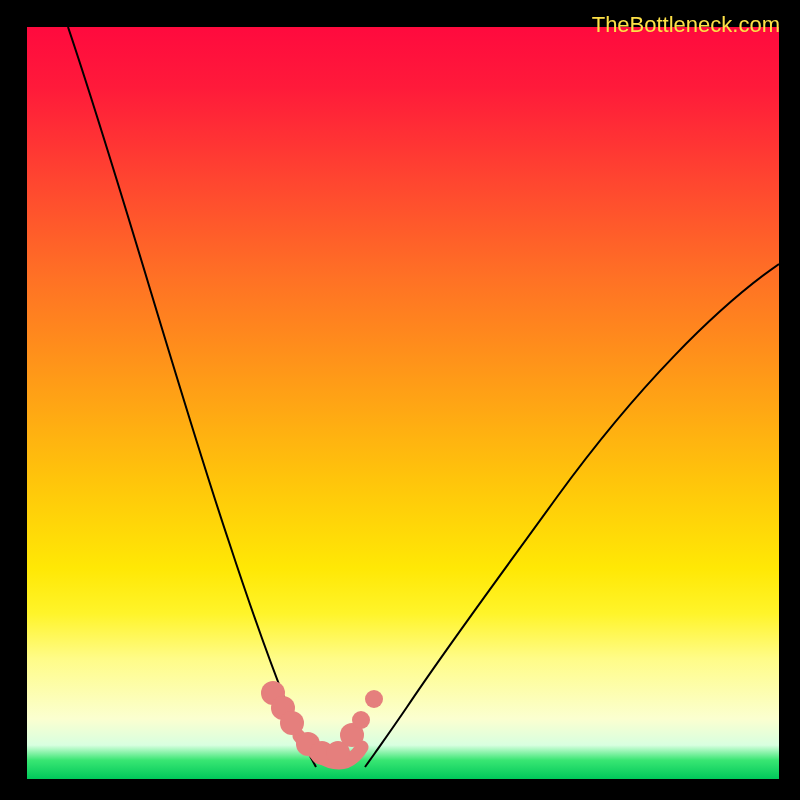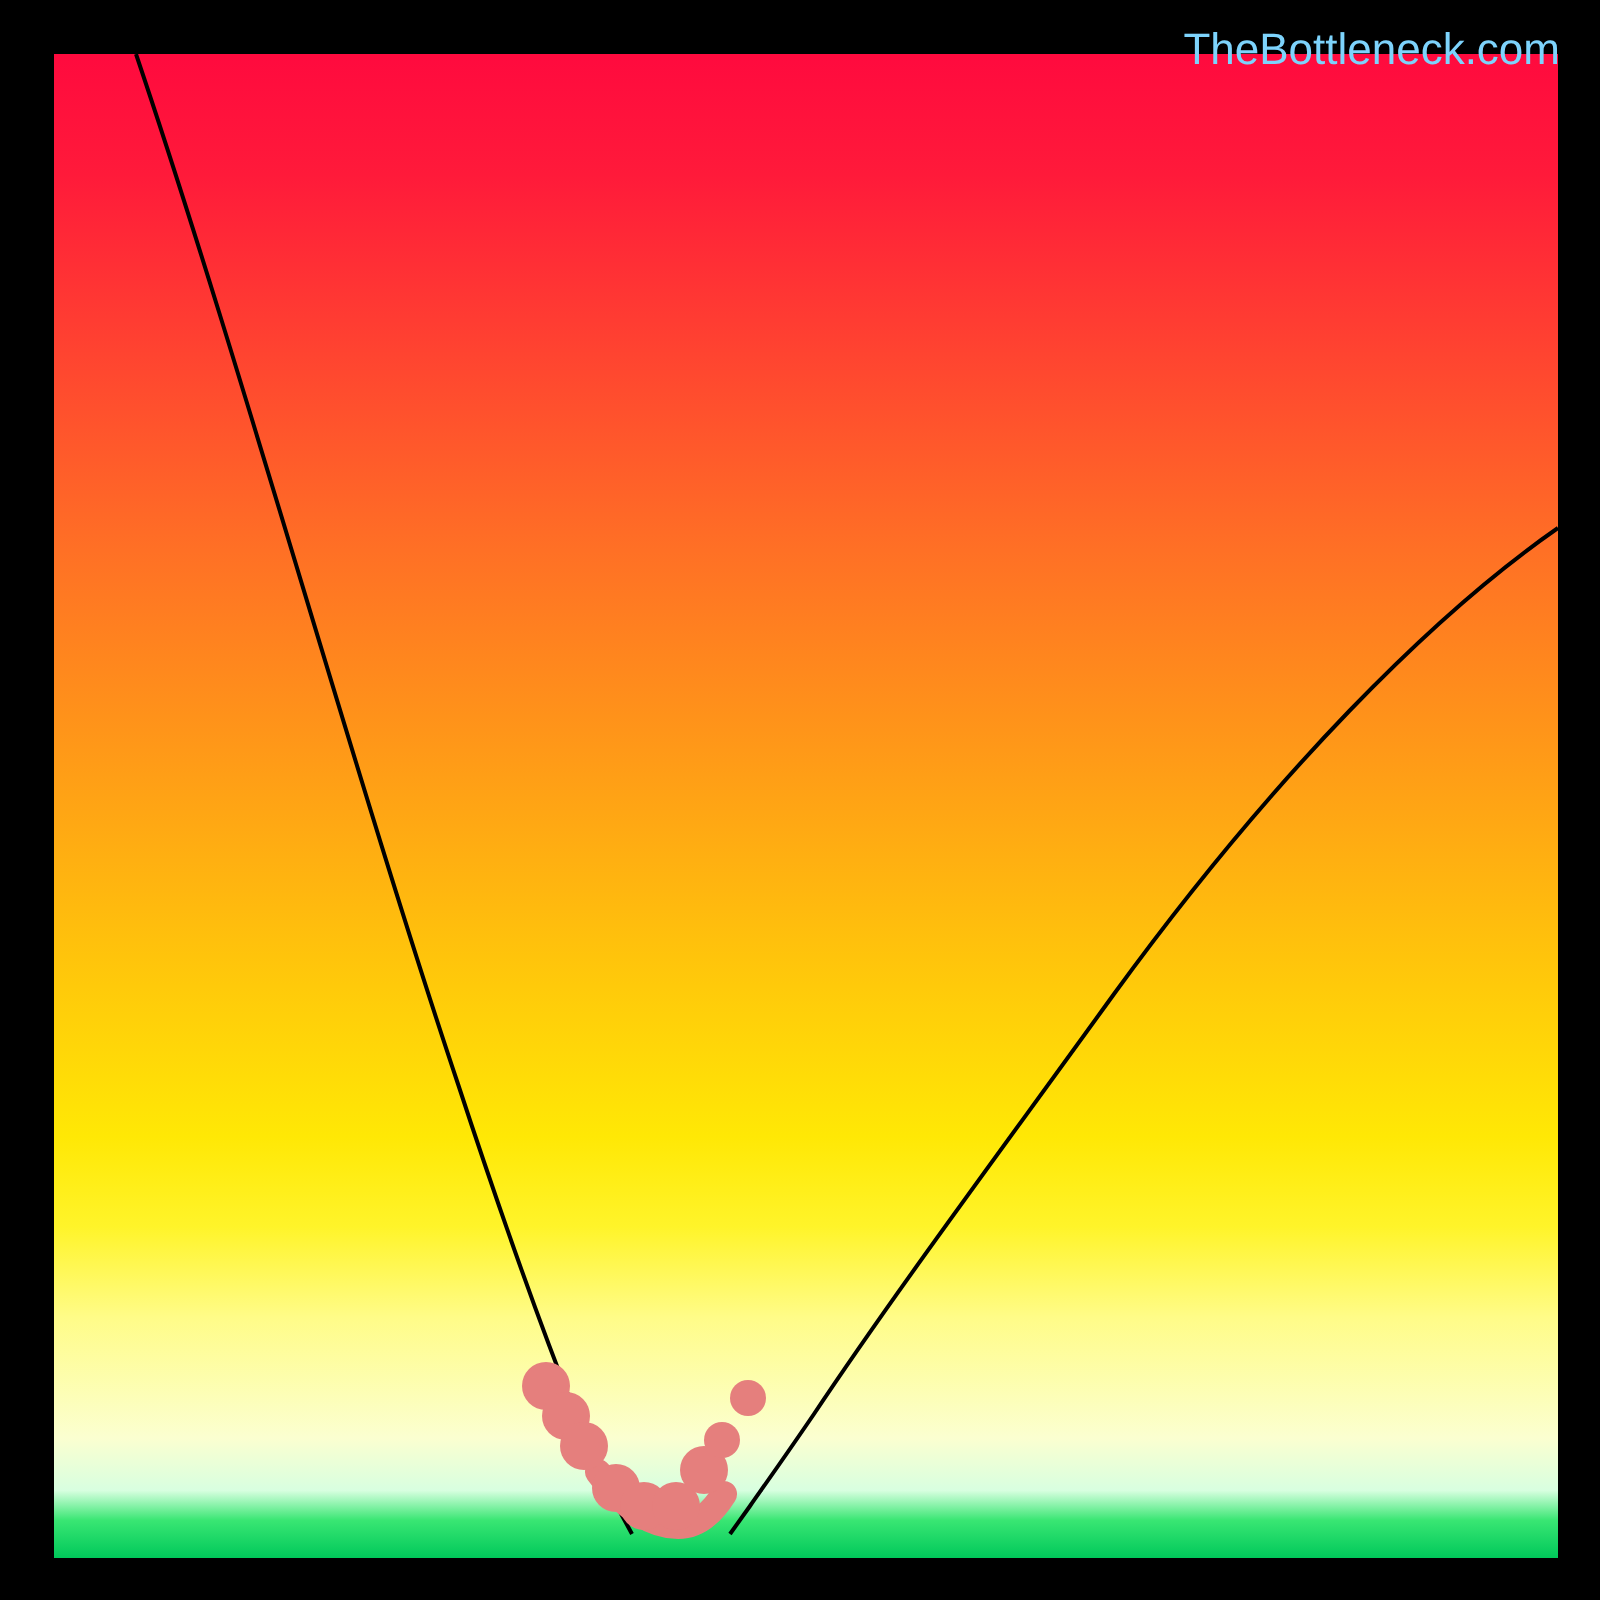--- a/index.html
+++ b/index.html
@@ -1,17 +1,17 @@
 <!DOCTYPE html>
 <html><head>
 <meta charset="utf-8">
 <style>
   *{margin:0;padding:0;box-sizing:border-box}
   body{width:800px;height:800px;background:#000;position:relative;font-family:Arial,Helvetica,sans-serif;overflow:hidden}
-  .watermark{position:absolute;top:12px;right:20px;color:#7dd3fc;font-size:22px;z-index:50;font-weight:400}
+  .watermark{position:absolute;top:12px;right:20px;color:#fde047;font-size:22px;z-index:50;font-weight:400}
   .plot{position:absolute;left:27px;top:27px;width:752px;height:752px;overflow:hidden}
   .grad{position:absolute;inset:0;background:linear-gradient(to bottom,
     #ff0a3e 0%,
     #ff1a3a 8%,
     #ff4430 20%,
     #ff7025 33%,
     #ff9818 46%,
     #ffc40b 60%,
     #ffe805 72%,
     #fff42a 78%,

